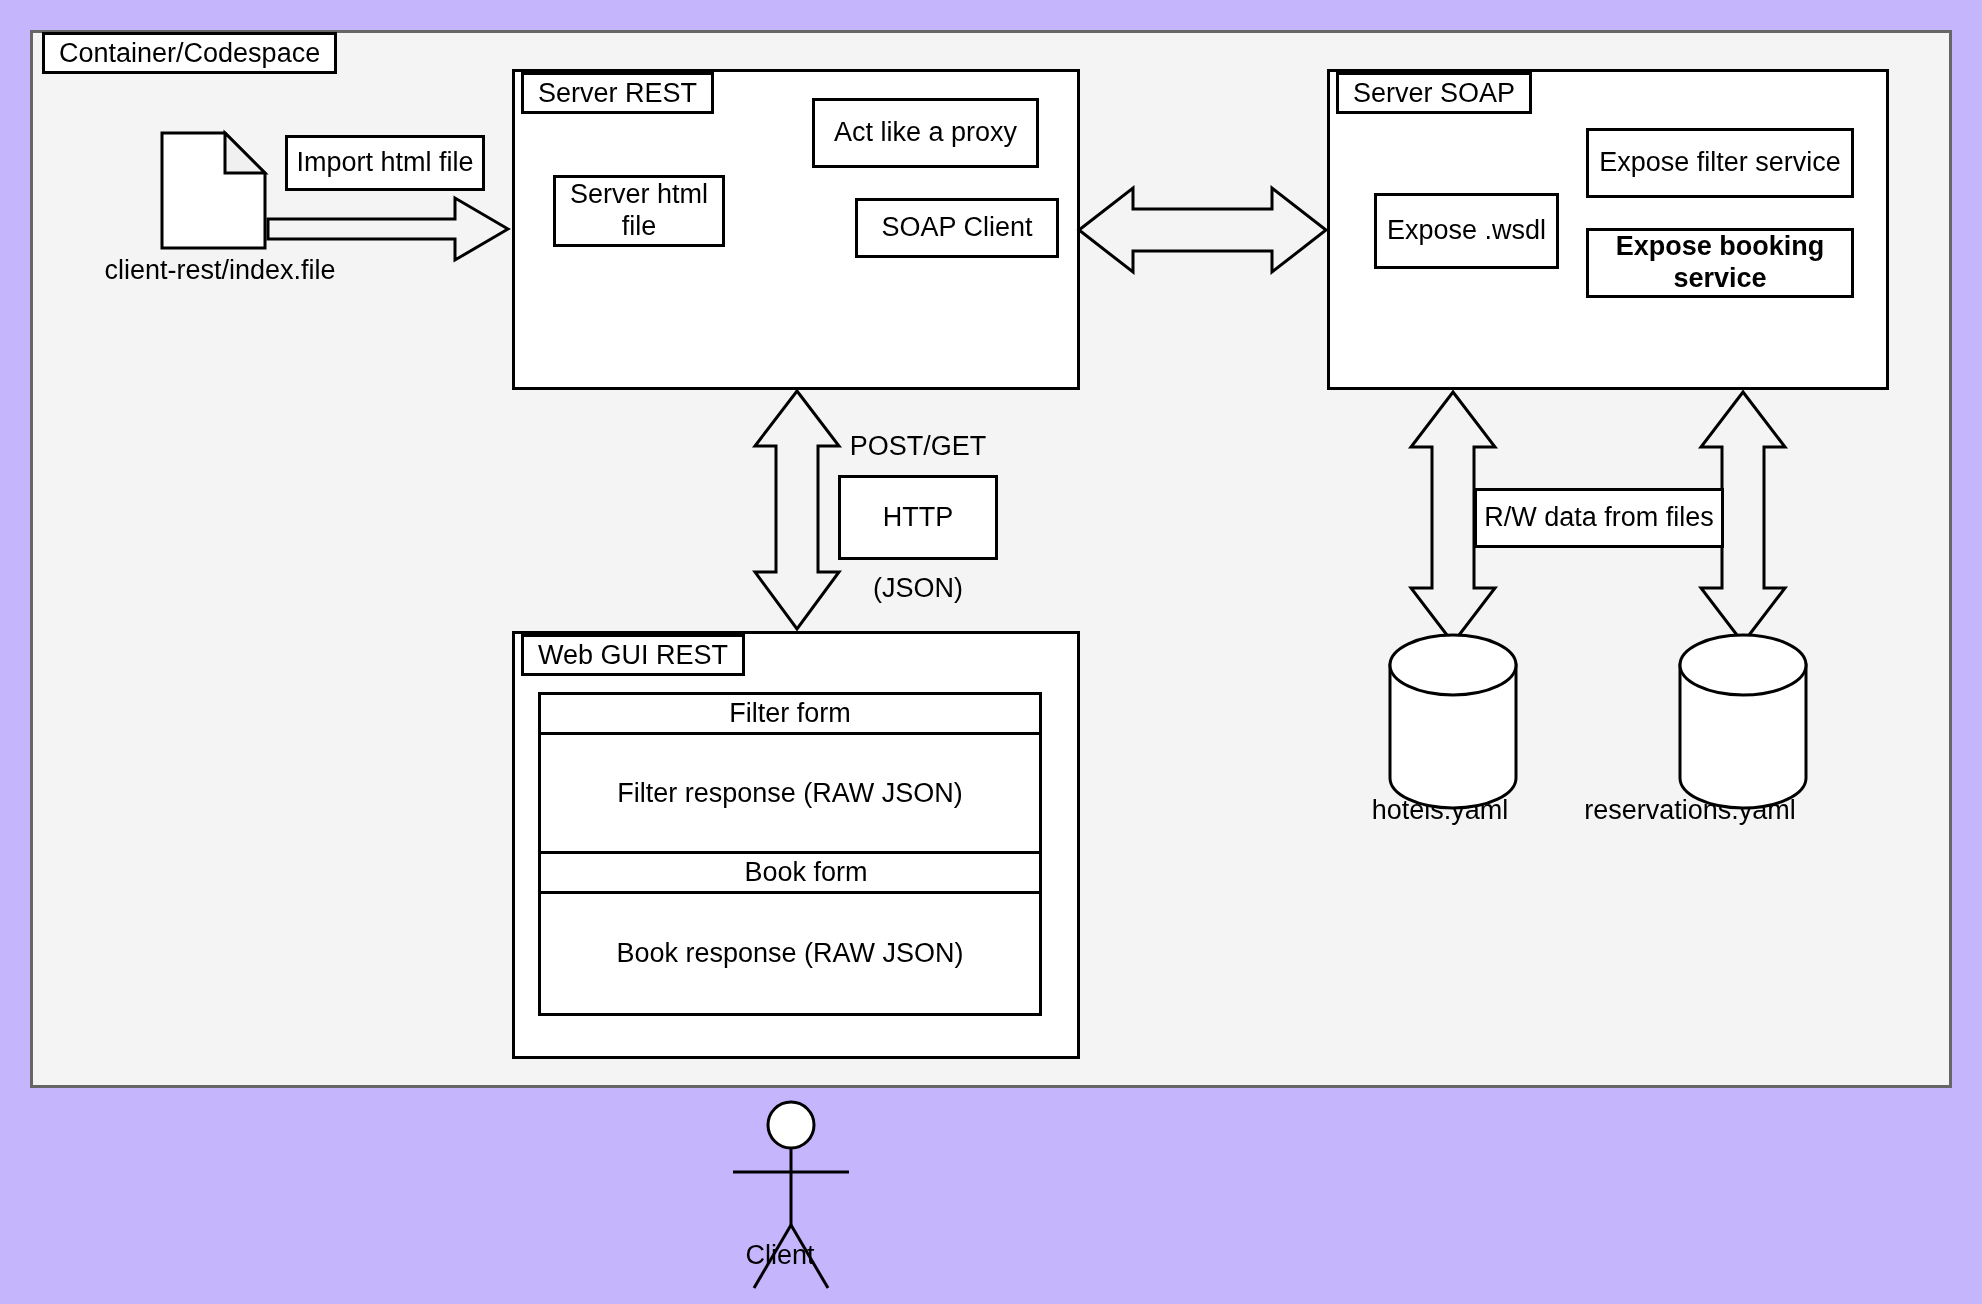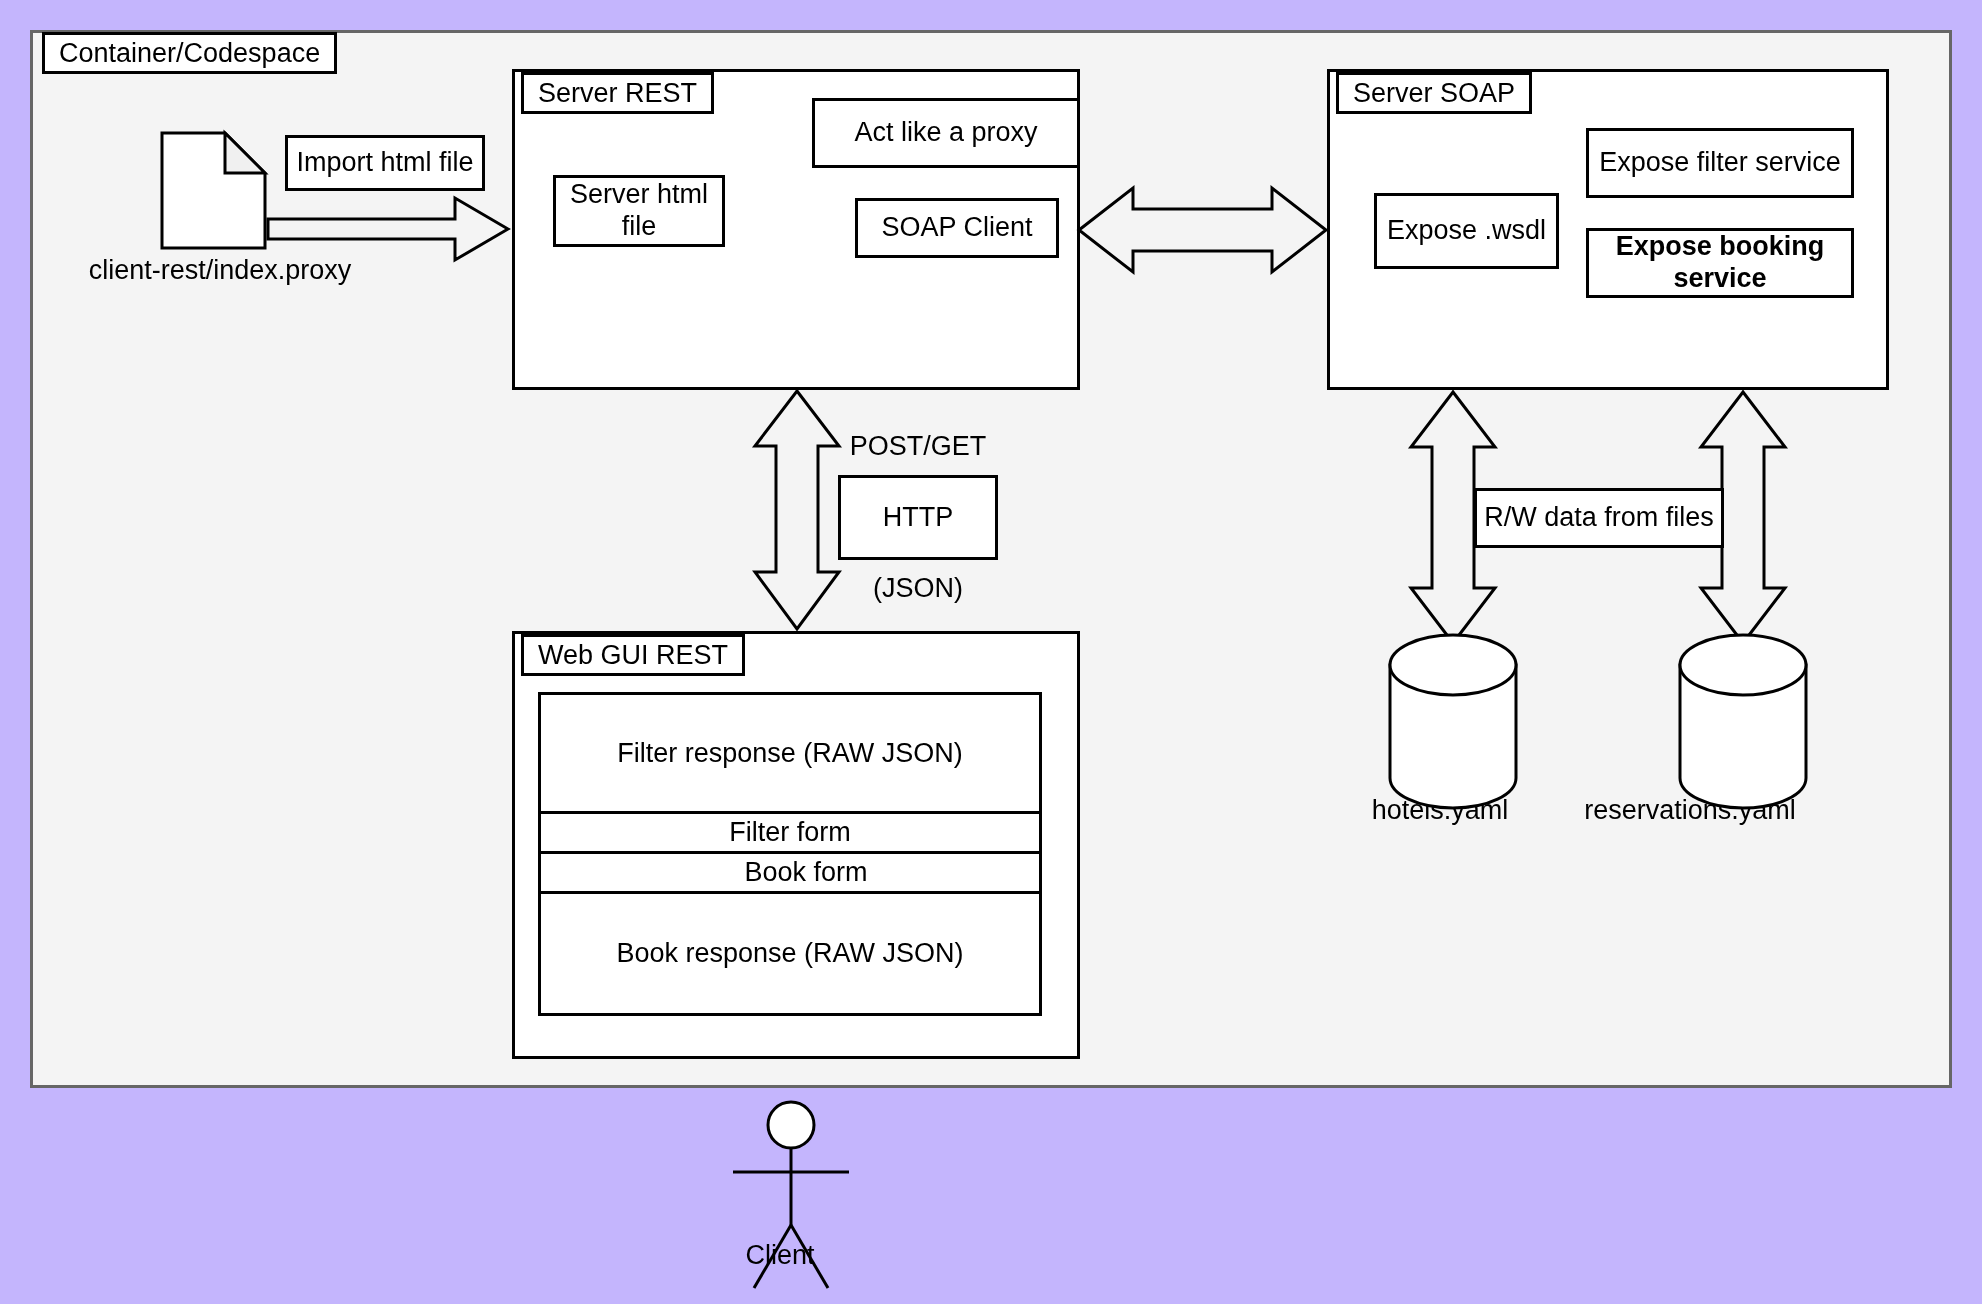--- a/index.html
+++ b/index.html
@@ -104,21 +104,21 @@
   <div class="abs container-box"></div>
   <div class="abs title-tab" style="left:42px; top:32px; height:42px;">
     <span>Container/Codespace</span>
   </div>
 
   <div class="abs panel" style="left:512px; top:69px; width:568px; height:321px;"></div>
   <div class="abs title-tab" style="left:521px; top:72px; height:42px;">
     <span>Server REST</span>
   </div>
 
-  <div class="abs box" style="left:812px; top:98px; width:268px; height:70px;">
+  <div class="abs box" style="left:812px; top:98px; width:227px; height:70px;">
     <span>Act like a proxy</span>
   </div>
 
   <div class="abs box" style="left:553px; top:175px; width:172px; height:72px;text-align:center;">
     <span>Server html file</span>
   </div>
 
   <div class="abs box" style="left:855px; top:198px; width:204px; height:60px;">
     <span>SOAP Client</span>
   </div>
@@ -150,40 +150,40 @@
   <div class="abs box" style="left:1474px; top:488px; width:250px; height:60px;">
     <span>R/W data from files</span>
   </div>
 
   <div class="abs panel" style="left:512px; top:631px; width:568px; height:428px;"></div>
   <div class="abs title-tab" style="left:521px; top:634px; height:42px;">
     <span>Web GUI REST</span>
   </div>
 
   <div class="abs stack" style="left:538px; top:692px; width:504px; height:324px;">
+    <div class="stack-row" style="height:40px;">
+      <span>Filter form</span>
+    </div>
     <div class="stack-row" style="height:119px;">
       <span>Filter response (RAW JSON)</span>
     </div>
-    <div class="stack-row" style="height:40px;">
-      <span>Filter form</span>
-    </div>
     <div class="stack-row" style="height:40px;padding-left:32px;">
       <span>Book form</span>
     </div>
     <div class="stack-row" style="height:119px;">
       <span>Book response (RAW JSON)</span>
     </div>
   </div>
 
   <div class="abs box" style="left:285px; top:135px; width:200px; height:56px;">
     <span>Import html file</span>
   </div>
 
   <div class="abs caption" style="left:60px; top:255px; width:320px;">
-    <span>client-rest/index.proxy</span>
+    <span>client-rest/index.file</span>
   </div>
 
   <div class="abs caption" style="left:1320px; top:795px; width:240px;">
     <span>hotels.yaml</span>
   </div>
 
   <div class="abs caption" style="left:1540px; top:795px; width:300px;">
     <span>reservations.yaml</span>
   </div>
 

